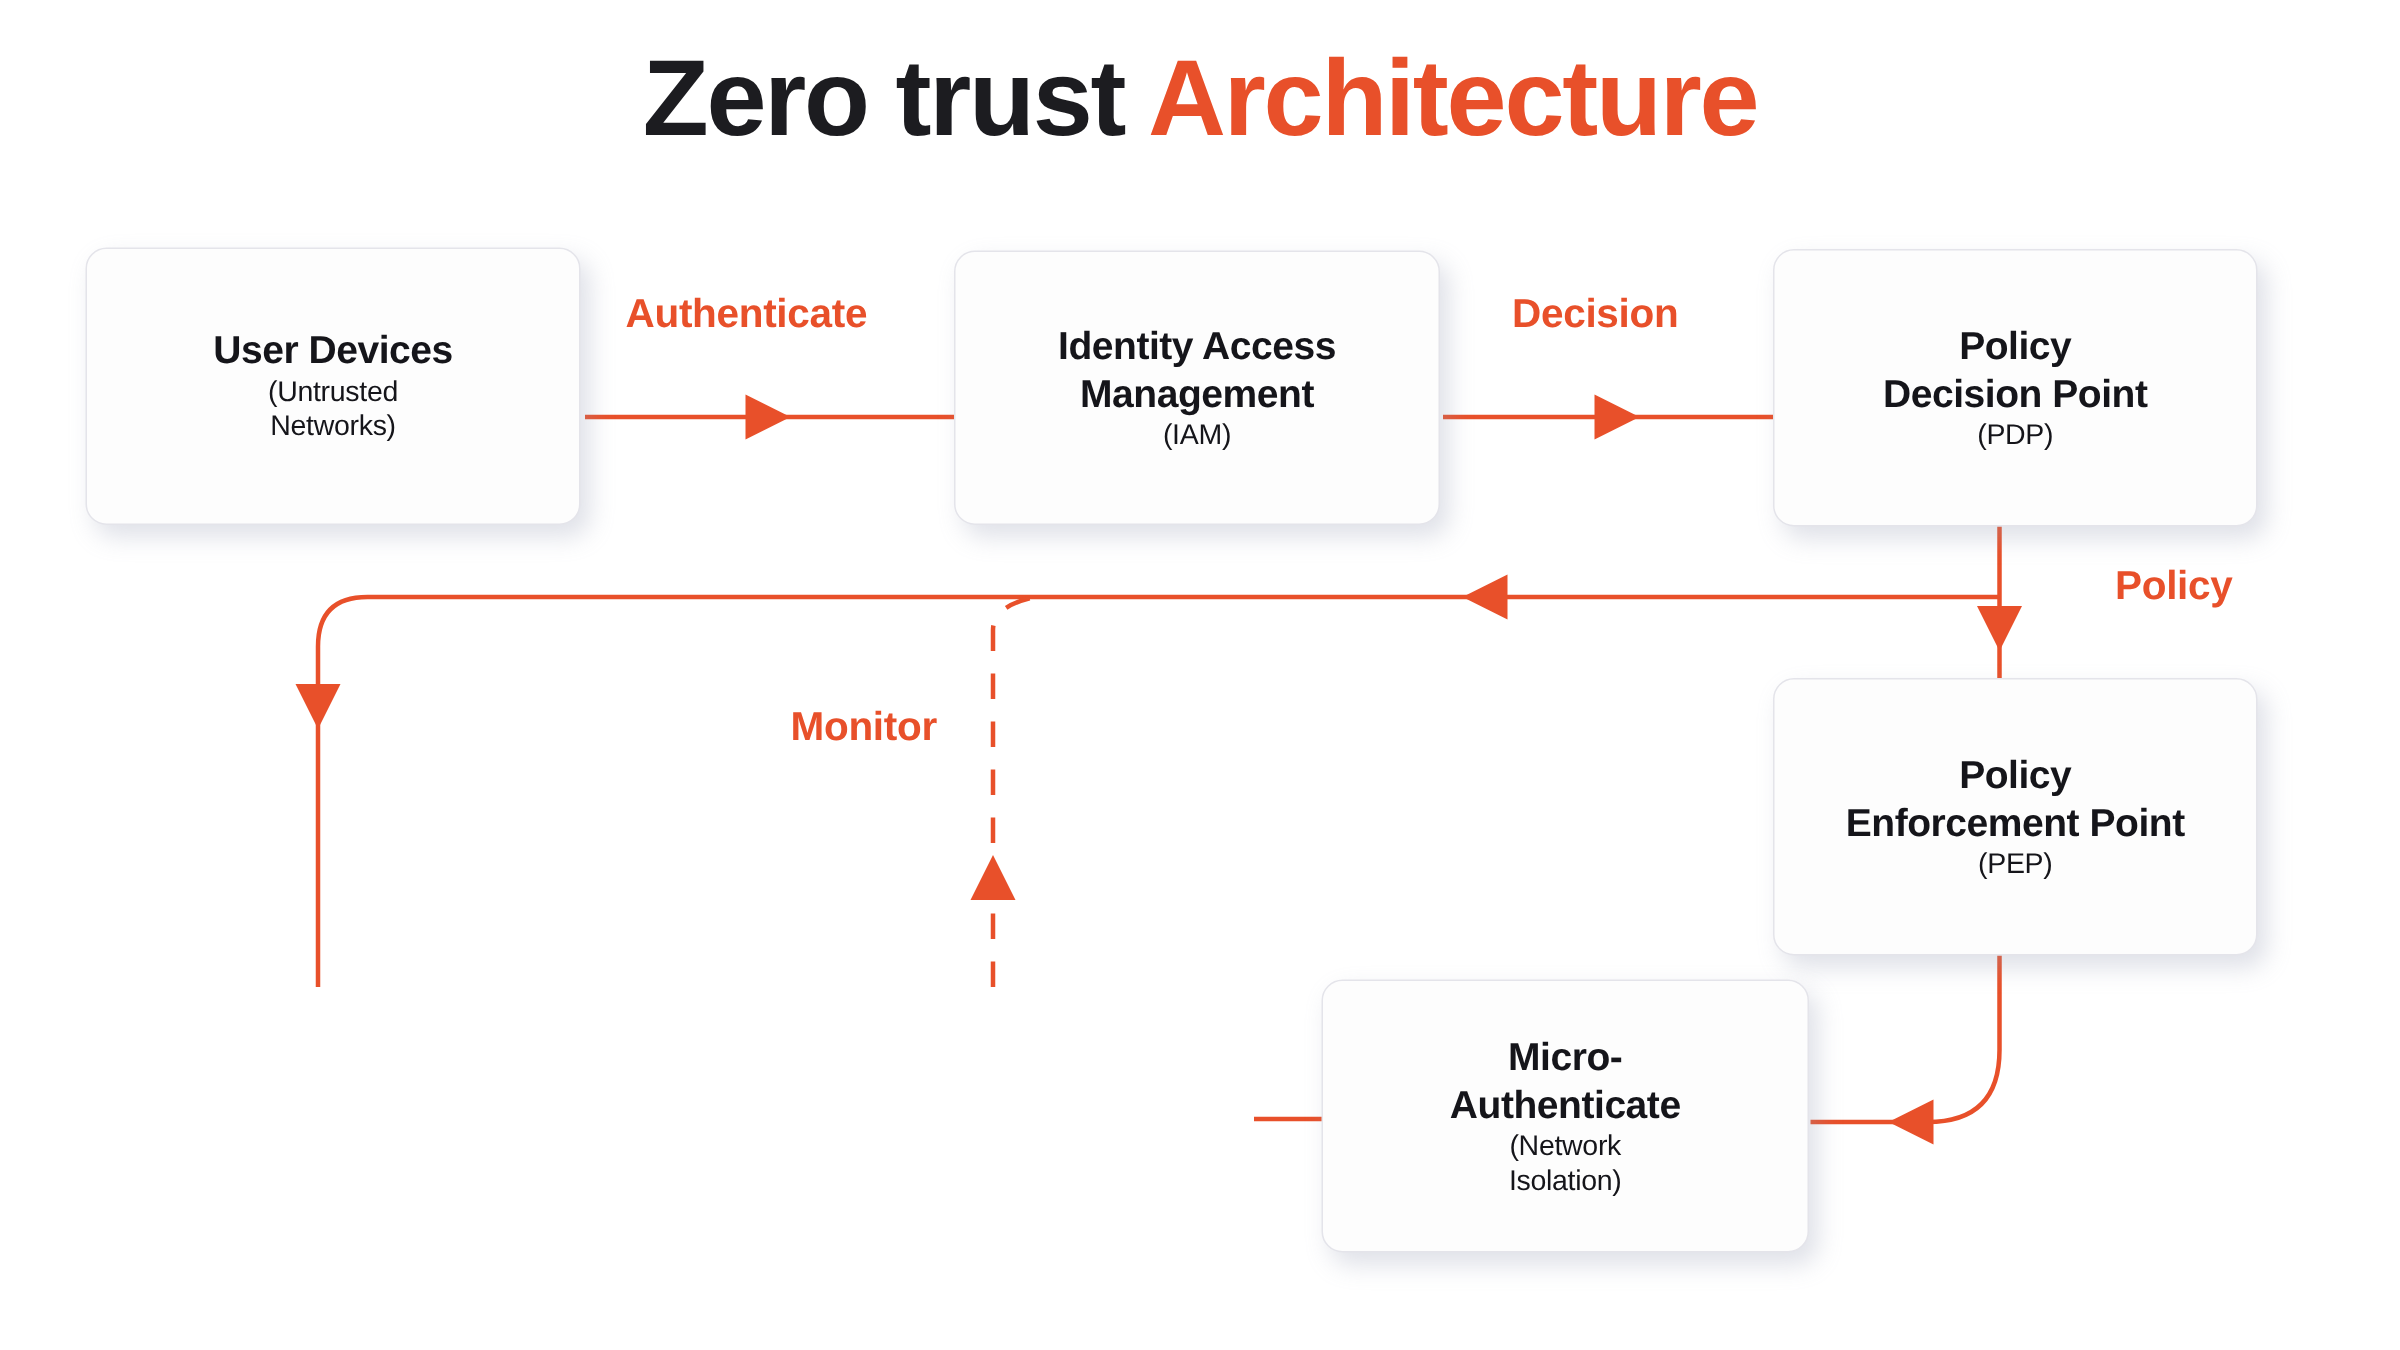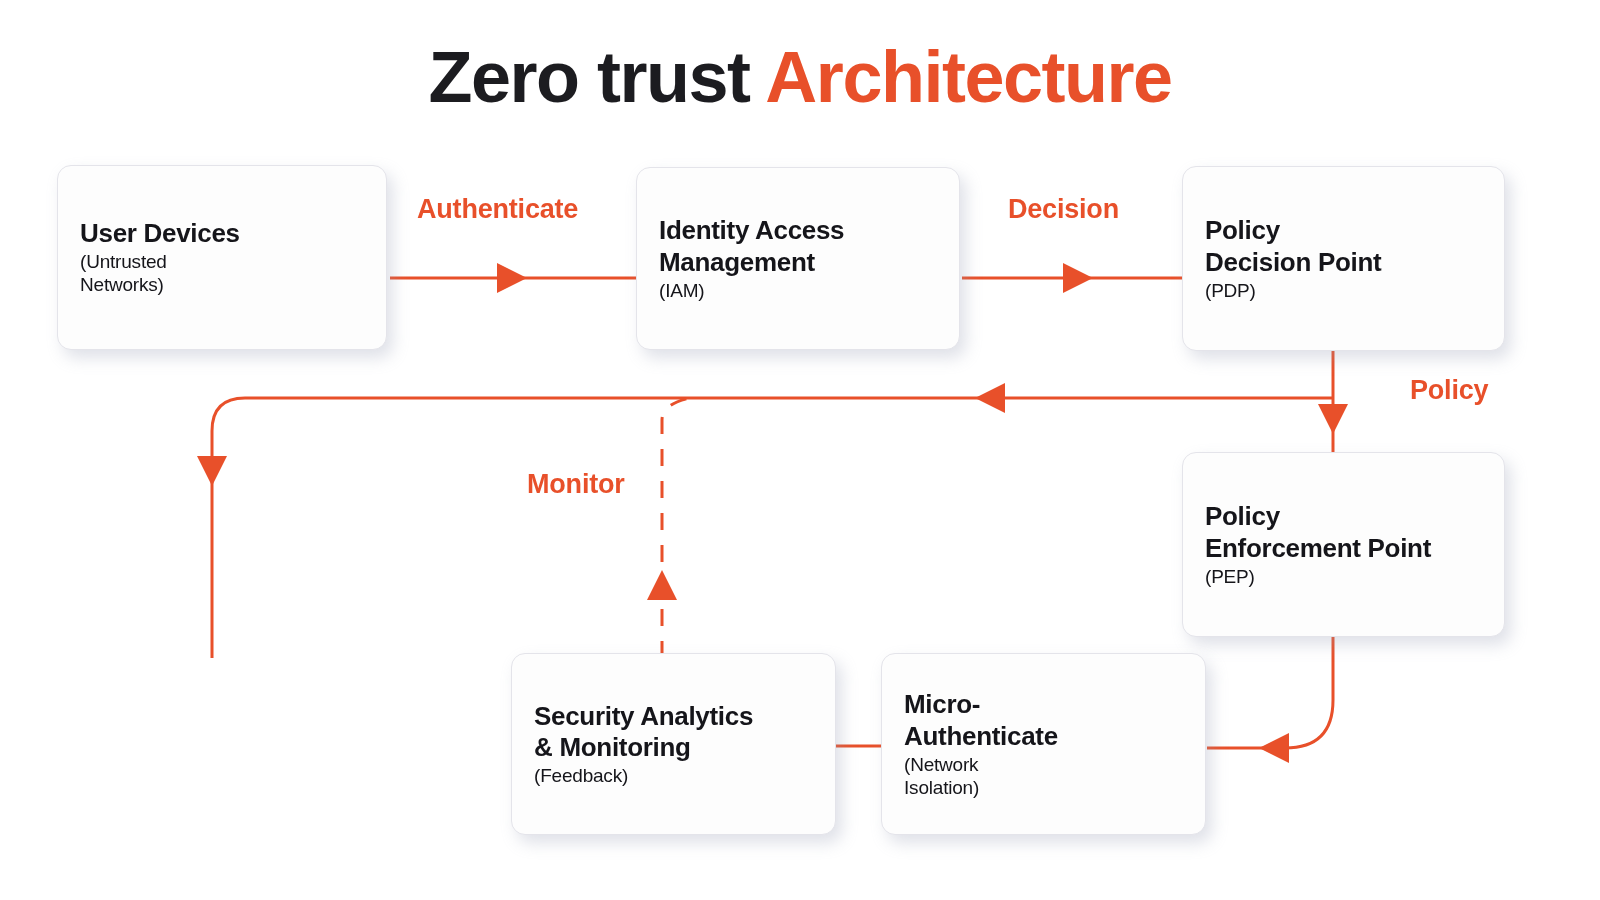--- a/index.html
+++ b/index.html
@@ -28,21 +28,20 @@
     position: absolute;
     left: 0;
     top: 28px;
     width: 1600px;
     text-align: center;
     font-size: 72px;
     font-weight: 700;
     letter-spacing: -1.5px;
     line-height: 1.08;
     white-space: nowrap;
-    margin-top: 11px;
   }
   .title .t-dark { color: #1c1c20; }
   .title .t-accent { color: #e8502a; }
 
   
   #edges {
     position: absolute;
     left: 0; top: 0;
     width: 1600px;
     height: 900px;
@@ -52,21 +51,21 @@
   
   .node {
     position: absolute;
     box-sizing: border-box;
     background: #fdfdfd;
     border: 1px solid #e4e4ea;
     border-radius: 14px;
     box-shadow: 6px 8px 16px rgba(150,155,180,0.30);
     display: flex;
     flex-direction: column;
-    align-items: flex-start;
+    align-items: center;
     justify-content: center;
     text-align: center;
     padding: 6px 22px;
     color: #15151a;
   }
   .node .ln {
     display: block;
     line-height: 1.22;
     white-space: nowrap;
   }
@@ -175,25 +174,20 @@
     <span class="ln r">(PDP)</span>
   </div>
 
   <div class="node" id="node-pep">
     <span class="ln b">Policy</span>
     <span class="ln b">Enforcement Point</span>
     <span class="ln r">(PEP)</span>
   </div>
 
 
-  <div class="node" id="node-security-analytics">
-    <span class="ln b">Security Analytics</span>
-    <span class="ln b">&amp; Monitoring</span>
-    <span class="ln r">(Feedback)</span>
-  </div>
 
   <div class="node" id="node-micro-segmentation">
     <span class="ln b">Micro-</span>
     <span class="ln b">Authenticate</span>
     <span class="ln r">(Network</span>
     <span class="ln r">Isolation)</span>
   </div>
 
 </div>
 

